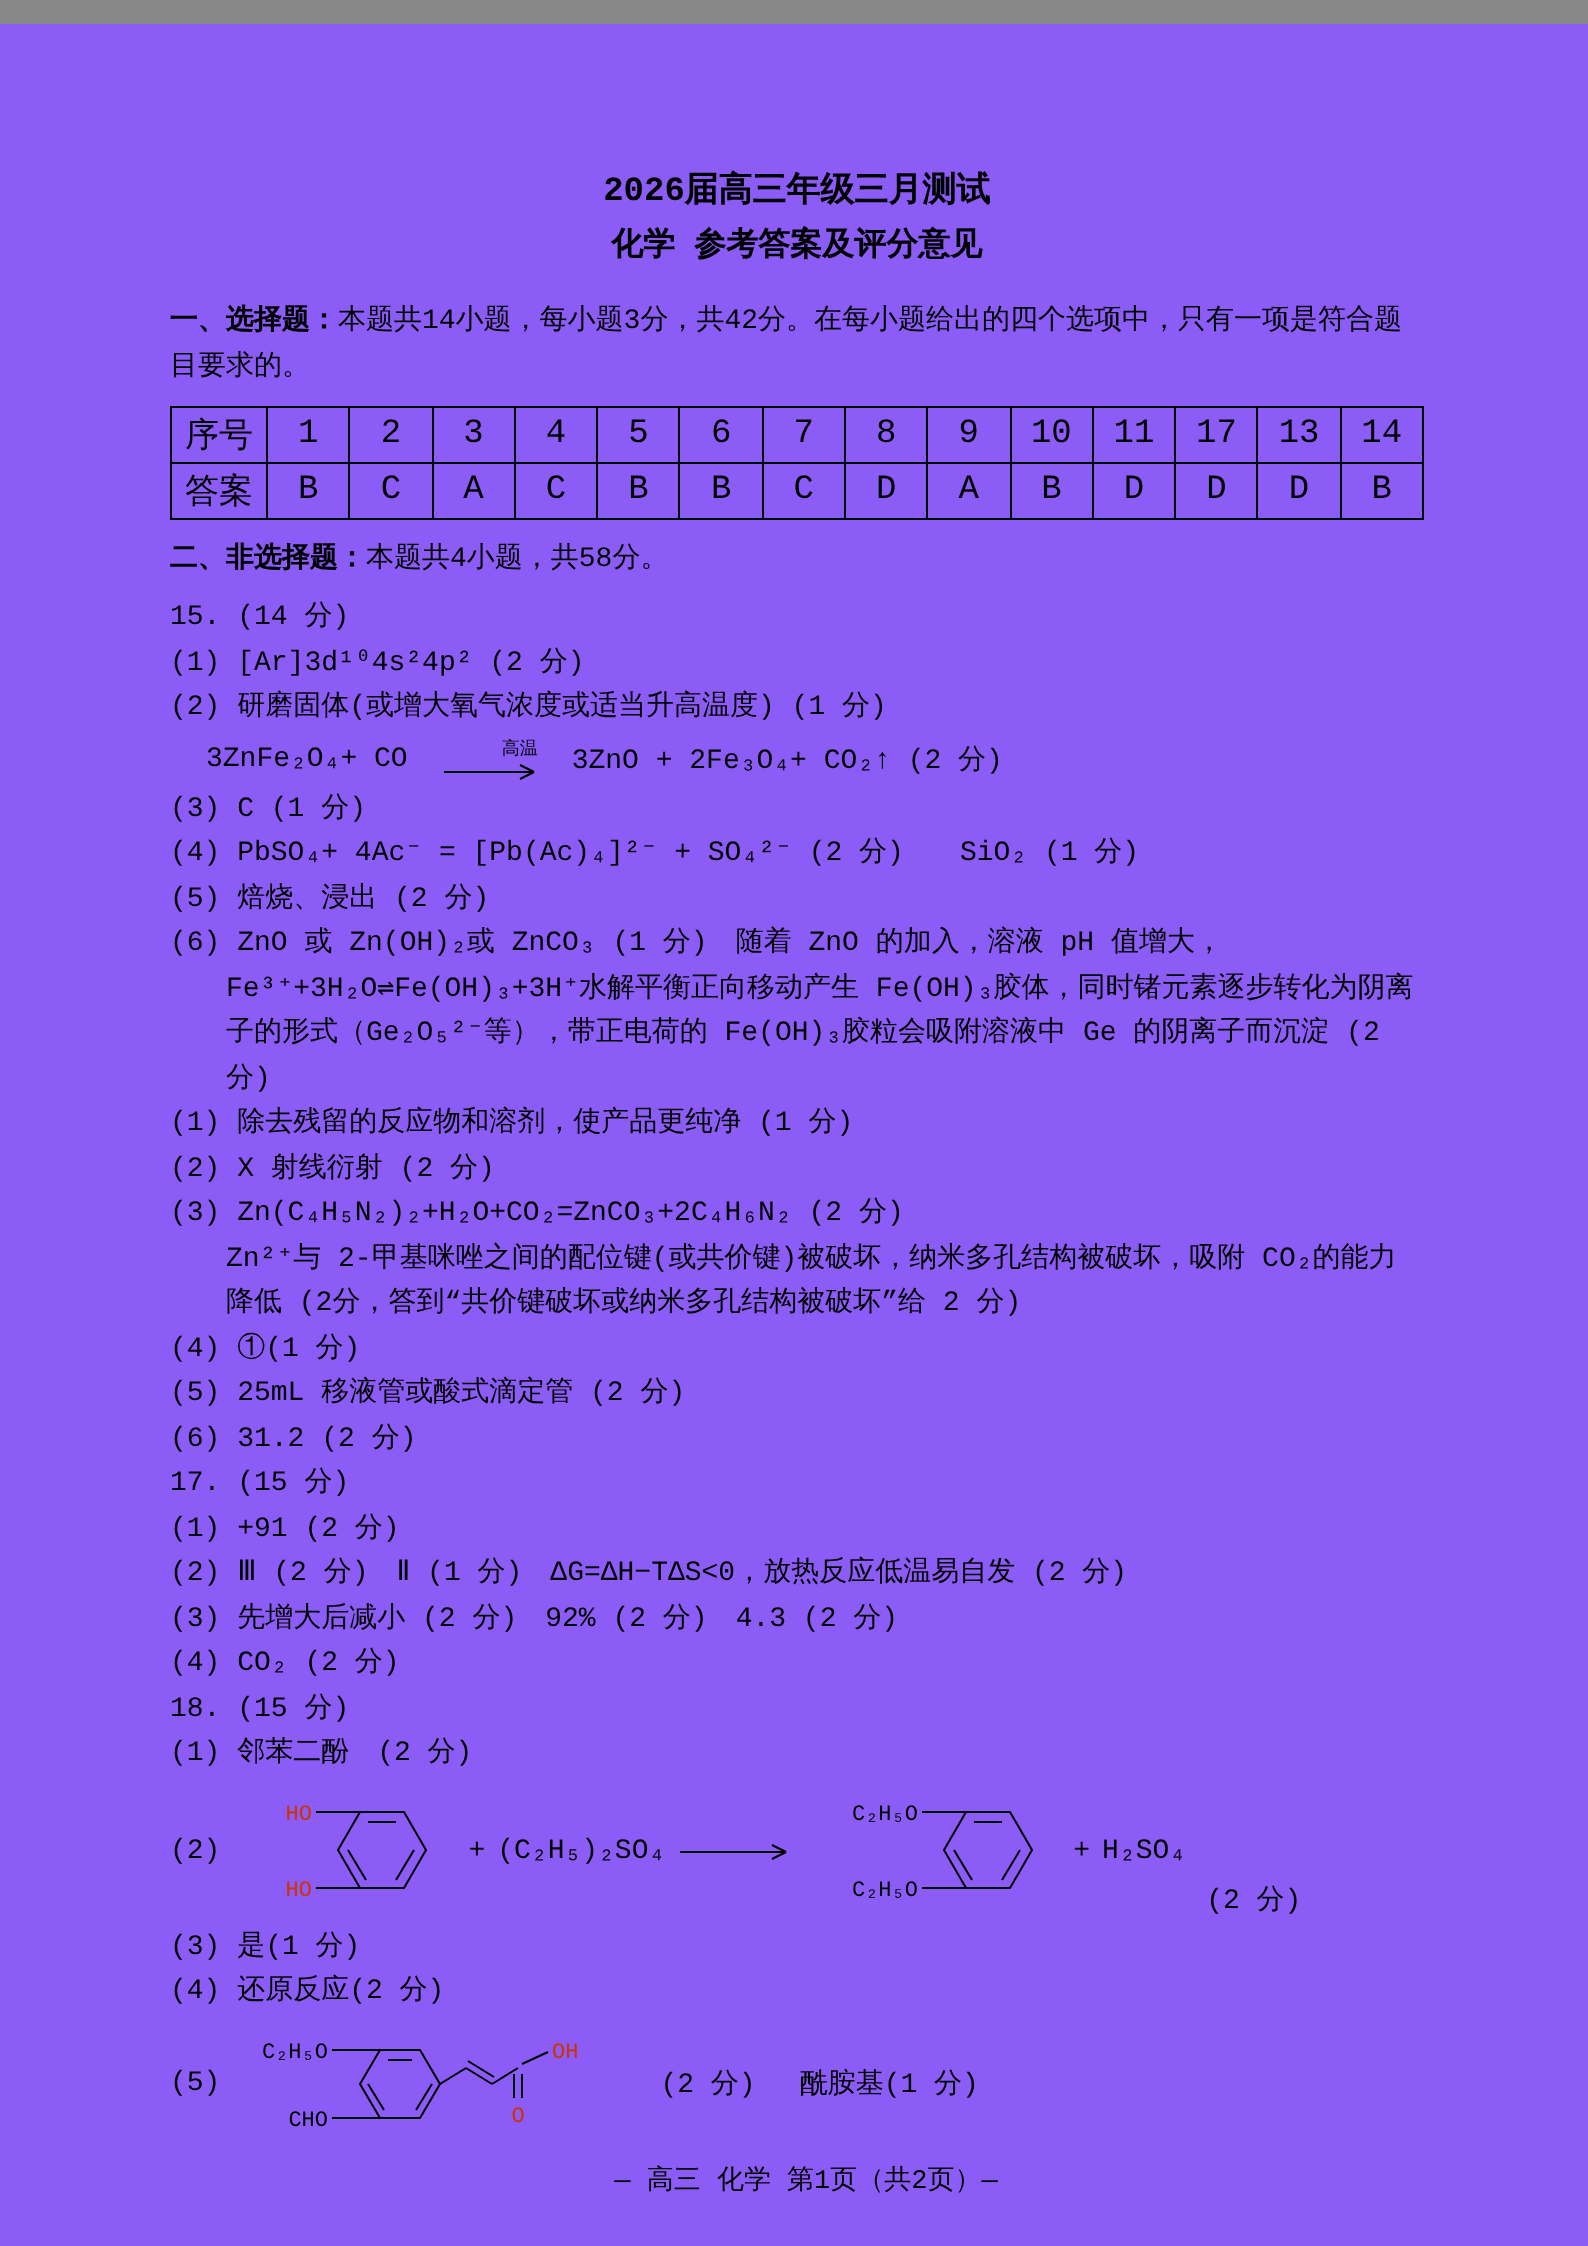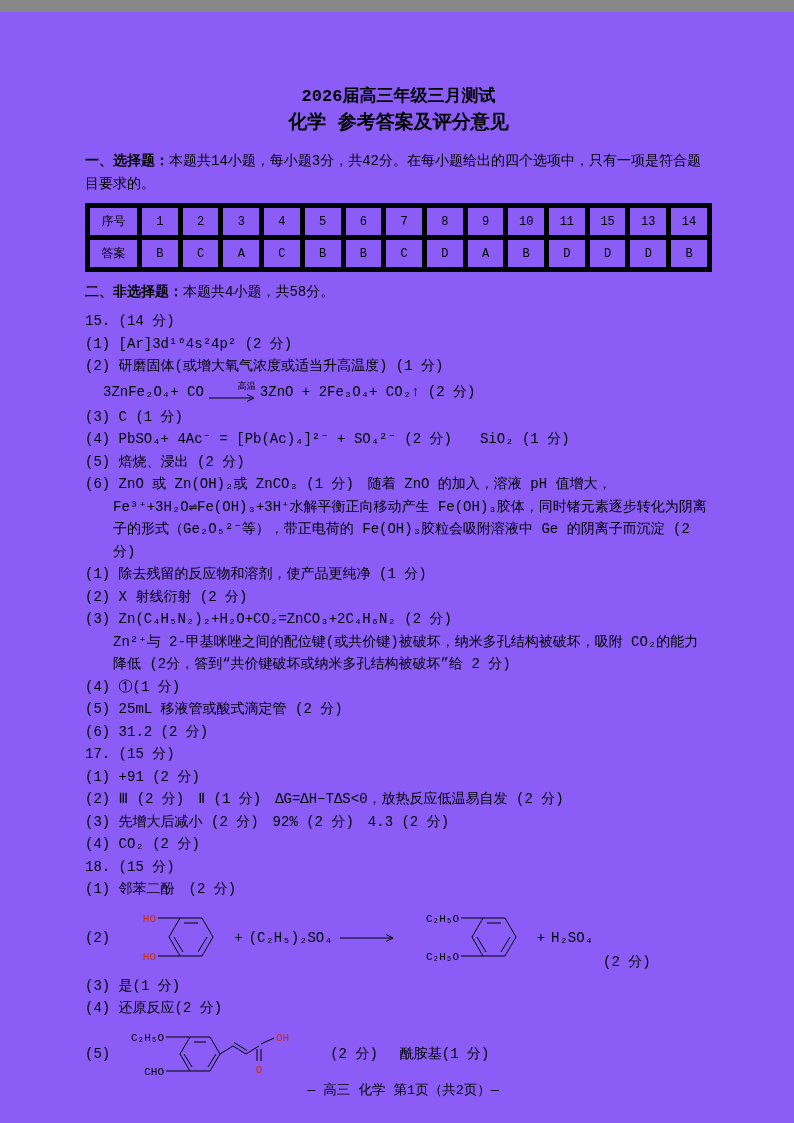--- a/index.html
+++ b/index.html
@@ -4,30 +4,30 @@
 <style>
   html,body { margin:0; padding:0; background:#888; }
   .page {
     width:794px; height:1123px; margin:12px auto; background:#8b5cf6;
     position:relative; overflow:hidden; color:#000;
     font-family:Liberation Mono, monospace;
     font-size:14px;
   }
   .content { position:absolute; left:85px; right:82px; top:72px; }
   .title { margin:0; text-align:center; font-size:17px; font-weight:bold; line-height:26px; }
-  .subtitle { margin:0 0 14px 0; text-align:center; font-size:19px; font-weight:bold; line-height:26px; }
+  .subtitle { margin:0 0 14px 0; text-align:center; font-size:16px; font-weight:bold; line-height:26px; }
   .para { margin:6px 0 6px 0; line-height:23px; }
   .para b { font-weight:bold; }
   table.ans { width:100%; border-collapse:collapse; margin:7px 0 9px 0; table-layout:fixed; }
-  table.ans td { border:5px solid #000000; text-align:center; height:27px; padding:0; font-size:12px; }
+  table.ans td { border:1px solid #000000; text-align:center; height:27px; padding:0; font-size:17px; }
   table.ans td.lbl { width:47px; }
   .ln { line-height:22.5px; }
   .hang { padding-left:28px; text-indent:-28px; }
   .ind { margin-left:28px; }
-  .eq { margin:5px 0 4px 18px; display:flex; align-items:center; gap:4px; }
+  .eq { margin:5px 0 4px 18px; display:flex; align-items:center; gap:17px; }
   .rxn { display:inline-flex; flex-direction:column; align-items:flex-end; }
   .rxn .cond { font-size:9px; line-height:9px; margin-bottom:1px; }
   .scheme { display:flex; align-items:center; gap:6px; margin:4px 0 4px 0; }
   .scheme .qlabel { align-self:center; }
   svg.mol line, svg.mol polygon, svg.arr path, svg.rxnsvg path { stroke:#000; fill:none; stroke-width:1; }
   svg text { font-family:inherit; font-size:11px; fill:#000; }
   svg text.red { fill:var(--structure_red); }
   .score-low { align-self:flex-end; margin-left:4px; }
   .gap8 { margin-left:8px; }
   .gap16 { margin-left:16px; }
@@ -52,21 +52,21 @@
         <td>2</td>
         <td>3</td>
         <td>4</td>
         <td>5</td>
         <td>6</td>
         <td>7</td>
         <td>8</td>
         <td>9</td>
         <td>10</td>
         <td>11</td>
-        <td>15</td>
+        <td>17</td>
         <td>13</td>
         <td>14</td>
       </tr>
       <tr>
         <td class="lbl">答案</td>
         <td>B</td>
         <td>C</td>
         <td>A</td>
         <td>C</td>
         <td>B</td>

